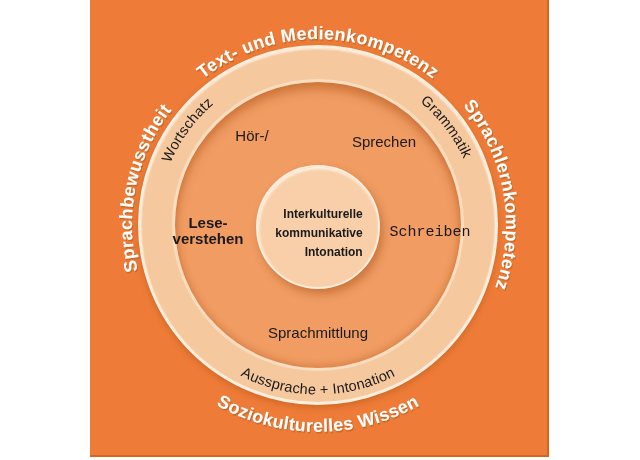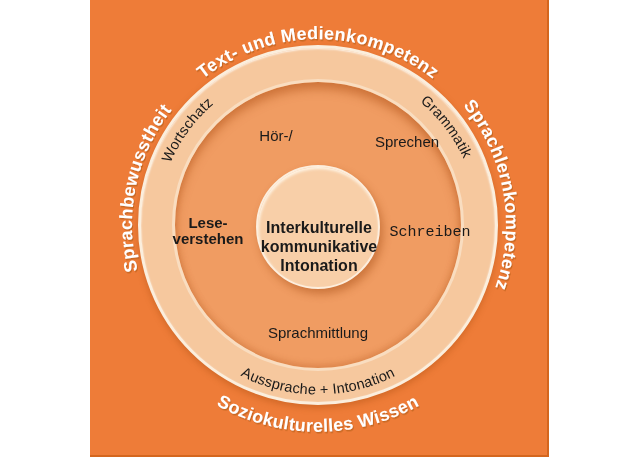--- a/index.html
+++ b/index.html
@@ -38,22 +38,22 @@
   .band-curved{
     font-family:"Liberation Sans",sans-serif;font-size:14.5px;
     fill:#1a1a1a;letter-spacing:0.2px;
   }
   .label{
     position:absolute;transform:translate(-50%,-50%);
     color:#1a1a1a;font-size:15px;line-height:16px;text-align:center;white-space:nowrap;
   }
   .label span{display:block;}
   .center-title{
-    position:absolute;left:319px;top:246px;transform:translate(-50%,-50%);
-    color:#1a1a1a;font-size:16px;font-weight:bold;line-height:19px;text-align:center;white-space:nowrap;
+    position:absolute;left:319px;top:233px;transform:translate(-50%,-50%);
+    color:#1a1a1a;font-size:12px;font-weight:bold;line-height:19px;text-align:right;white-space:nowrap;
   }
   .center-title span{display:block;}
 </style>
 </head>
 <body>
 
 <div class="stage">
 
   <div class="square"></div>
   <div class="ring"></div>
@@ -90,25 +90,25 @@
       <textPath href="#band-upper-arc" startOffset="23%" text-anchor="middle">Wortschatz</textPath>
     </text>
     <text class="band-curved">
       <textPath href="#band-upper-arc" startOffset="76.3%" text-anchor="middle">Grammatik</textPath>
     </text>
     <text class="band-curved">
       <textPath href="#band-bottom-arc" startOffset="50%" text-anchor="middle">Aussprache + Intonation</textPath>
     </text>
   </svg>
 
-  <div class="label" style="left:276px;top:136px;">
+  <div class="label" style="left:252px;top:136px;">
     <span>Hör-/</span>
   </div>
 
-  <div class="label" style="left:407px;top:142px;">
+  <div class="label" style="left:384px;top:142px;">
     <span>Sprechen</span>
   </div>
 
   <div class="label" style="left:208px;top:231px;font-weight:bold;">
     <span>Lese-</span>
     <span>verstehen</span>
   </div>
 
   <div class="label" style="left:430px;top:233px;font-family:Liberation Mono, monospace;">
     <span>Schreiben</span>

